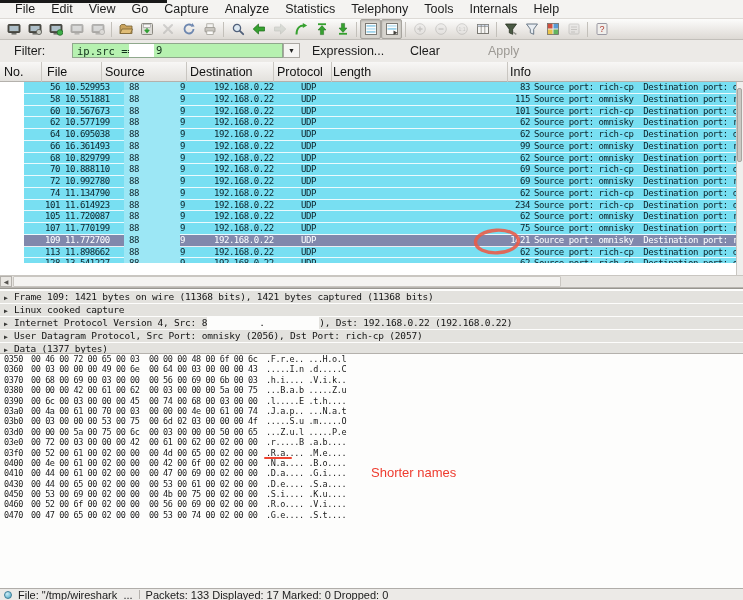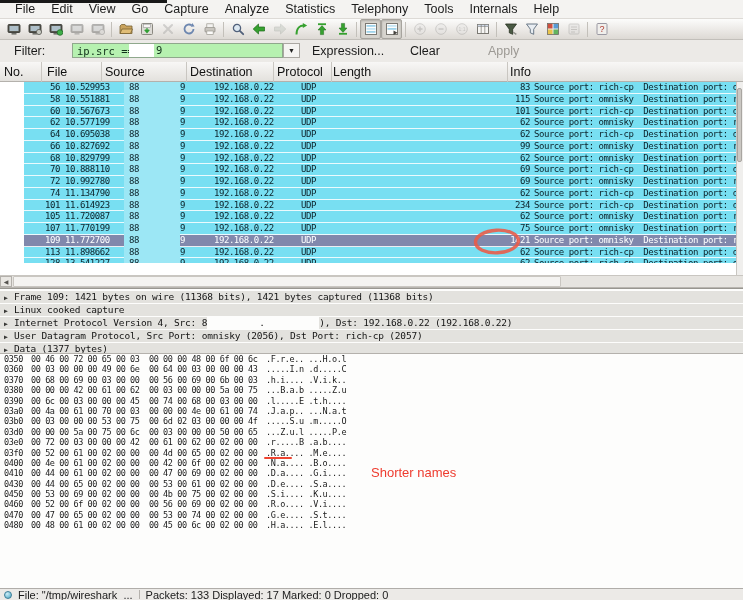--- a/index.html
+++ b/index.html
@@ -369,21 +369,21 @@
         <span class="pc mono" style="left: 0px; width: 36px; text-align: right;">64</span>
         <span class="pc mono" style="left: 41px;">10.695038</span>
         <span class="pc mono" style="left: 156px;">9</span>
         <span class="pc mono" style="left: 190px;">192.168.0.22</span>
         <span class="pc mono" style="left: 277px;">UDP</span>
         <span class="pc mono" style="left: 430px; width: 76px; text-align: right;">62</span>
         <span class="pc mono" style="left: 510px;">Source port: rich-cp  Destination port: omnisky</span>
       </div>
       <div class="prow">
         <span class="pc mono" style="left: 0px; width: 36px; text-align: right;">66</span>
-        <span class="pc mono" style="left: 41px;">10.827692</span>
+        <span class="pc mono" style="left: 41px;">16.361493</span>
         <span class="pc mono" style="left: 156px;">9</span>
         <span class="pc mono" style="left: 190px;">192.168.0.22</span>
         <span class="pc mono" style="left: 277px;">UDP</span>
         <span class="pc mono" style="left: 430px; width: 76px; text-align: right;">99</span>
         <span class="pc mono" style="left: 510px;">Source port: omnisky  Destination port: rich-cp</span>
       </div>
       <div class="prow">
         <span class="pc mono" style="left: 0px; width: 36px; text-align: right;">68</span>
         <span class="pc mono" style="left: 41px;">10.829799</span>
         <span class="pc mono" style="left: 156px;">9</span>
@@ -592,25 +592,20 @@
       <div class="hexline">
         <span class="hx mono off">0460</span>
         <span class="hx mono bytes">00 52 00 6f 00 02 00 00  00 56 00 69 00 02 00 00</span>
         <span class="hx mono ascii">.R.o.... .V.i....</span>
       </div>
       <div class="hexline">
         <span class="hx mono off">0470</span>
         <span class="hx mono bytes">00 47 00 65 00 02 00 00  00 53 00 74 00 02 00 00</span>
         <span class="hx mono ascii">.G.e.... .S.t....</span>
       </div>
-      <div class="hexline">
-        <span class="hx mono off">0480</span>
-        <span class="hx mono bytes">00 48 00 61 00 02 00 00  00 45 00 6c 00 02 00 00</span>
-        <span class="hx mono ascii">.H.a.... .E.l....</span>
-      </div>
     </div>
 
   <svg id="len-circle" class="abs" width="48" height="27">
     <ellipse cx="24" cy="13.5" rx="21.5" ry="11.3" fill="none" stroke="#ec5a45" stroke-width="3.4" opacity="0.88" transform="rotate(-3 24 13.5)"></ellipse>
   </svg>
 
   <div id="statusbar" class="abs">
     <span id="status-orb"></span>
     <span>File: "/tmp/wireshark_...</span>
     <span class="status-div"></span>

